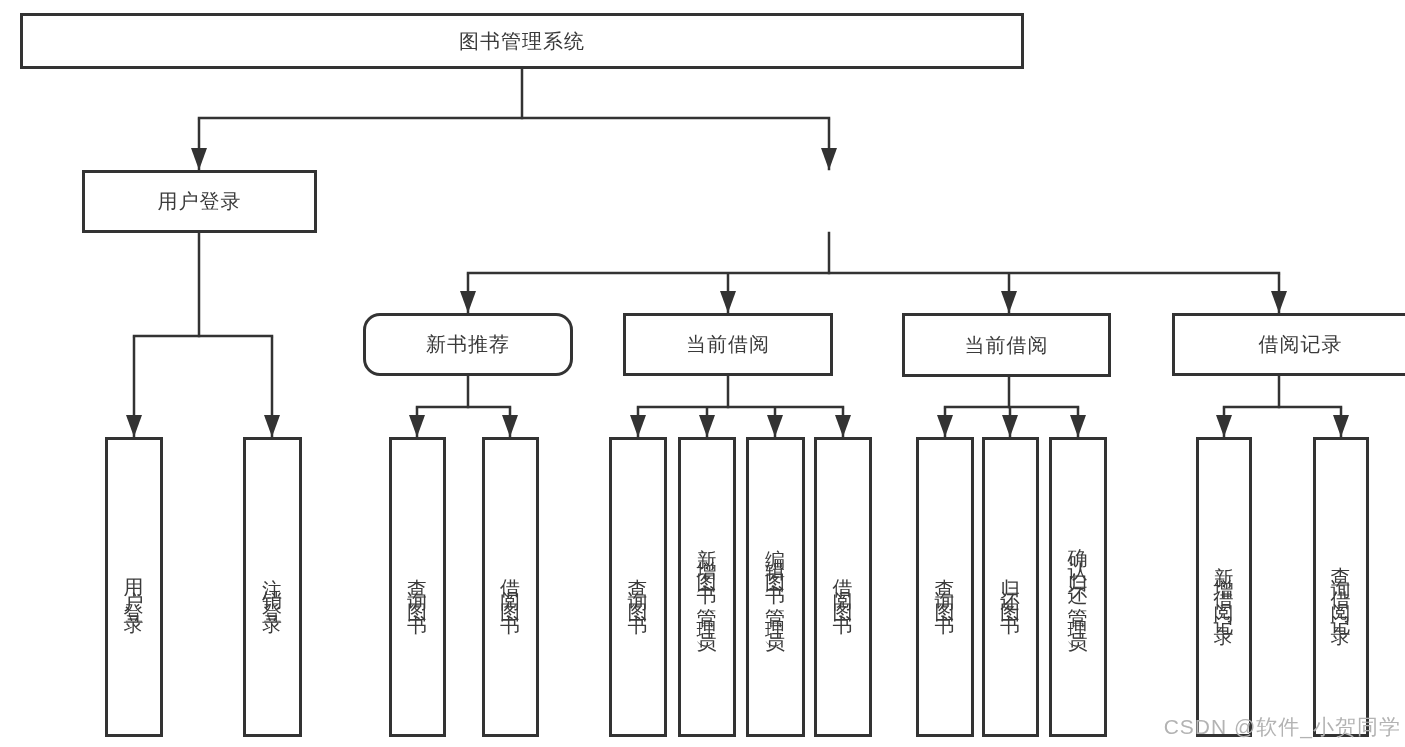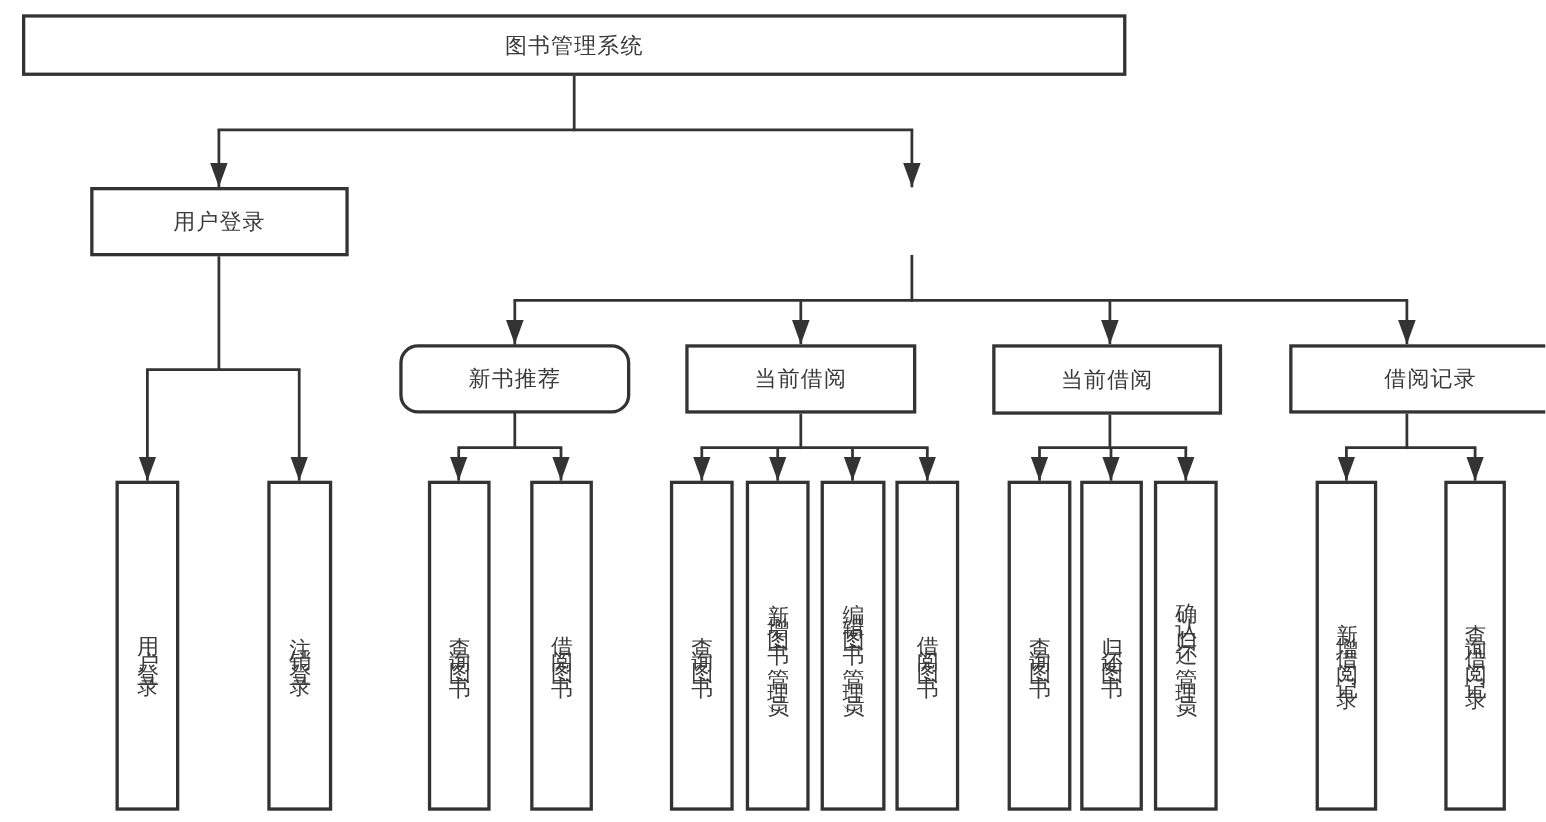--- a/index.html
+++ b/index.html
@@ -183,14 +183,15 @@
     <span class="label">确认归还（管理员）</span>
   </div>
 
   <div class="node vnode" style="left:1196px;top:437px;width:56px;height:300px;">
     <span class="label">新增借阅记录</span>
   </div>
   <div class="node vnode" style="left:1313px;top:437px;width:56px;height:300px;">
     <span class="label">查询借阅记录</span>
   </div>
 
+  <div class="watermark">CSDN @软件_小贺同学</div>
 
 </div>
 
 </body></html>

